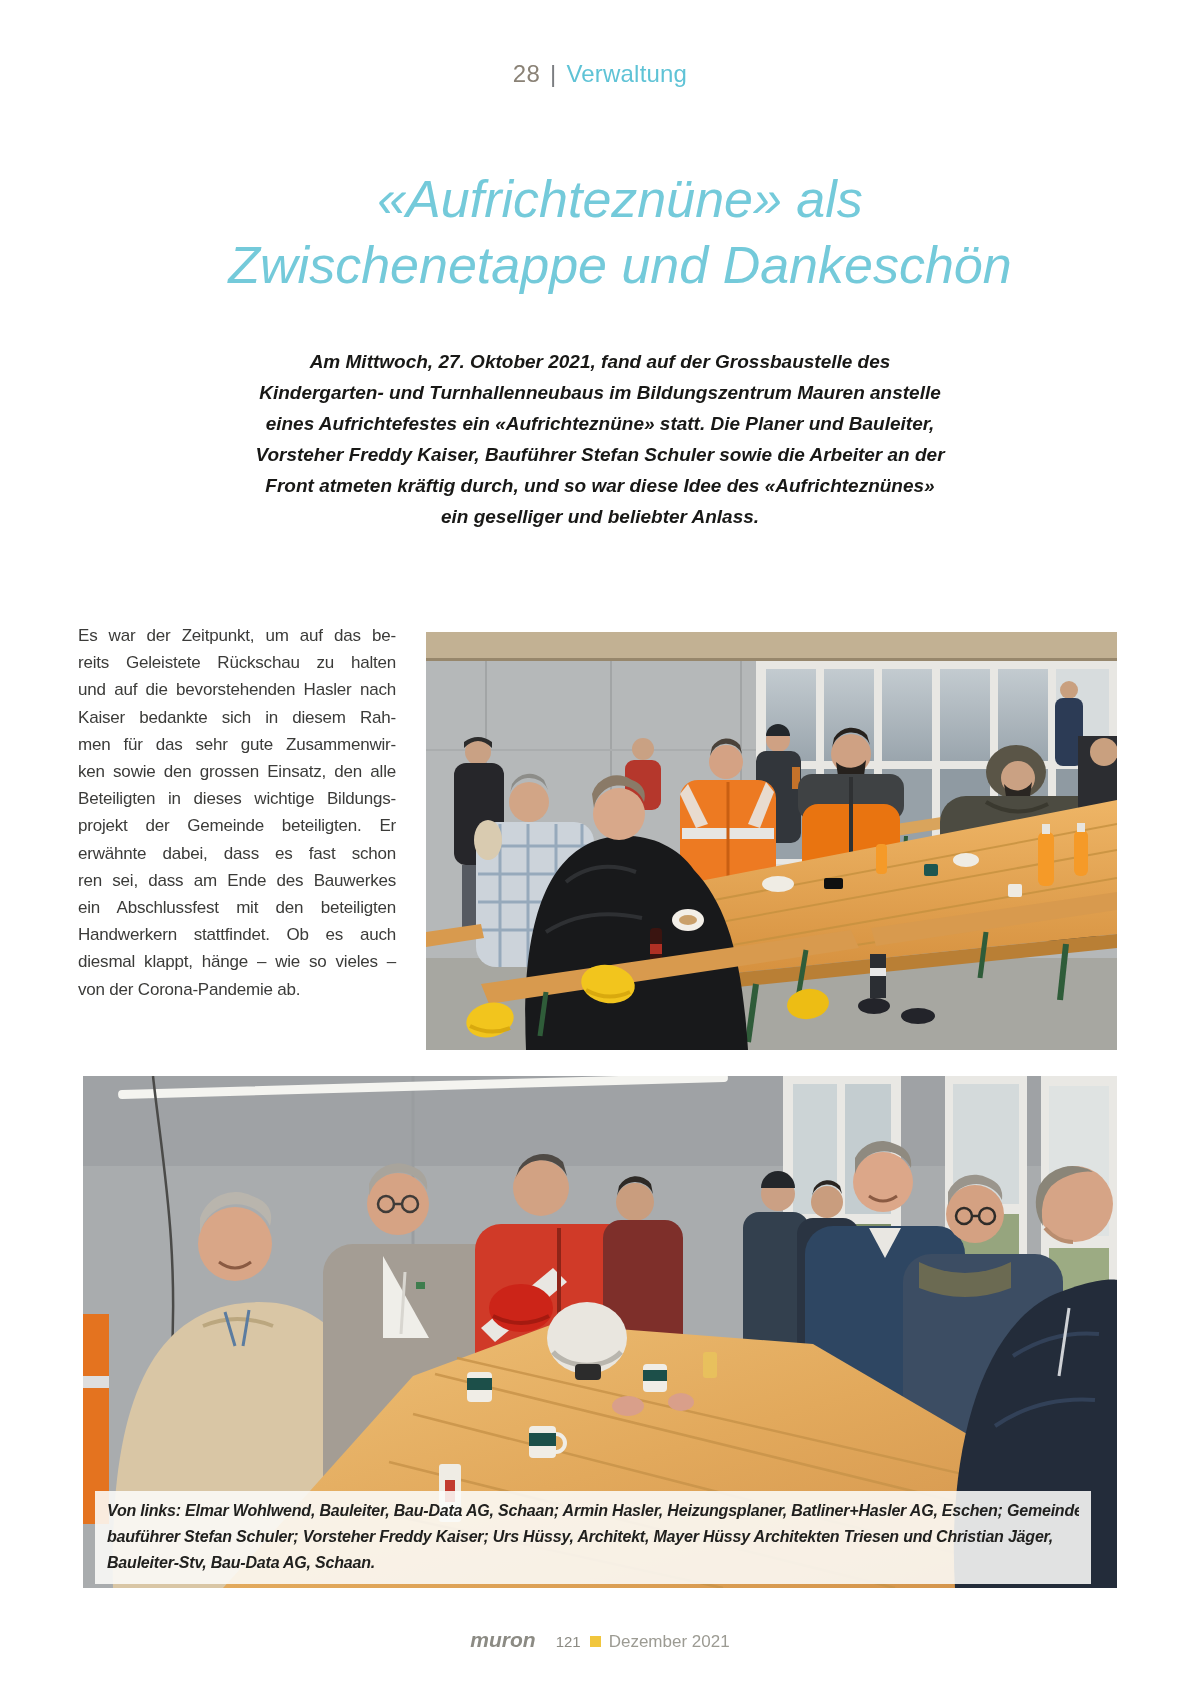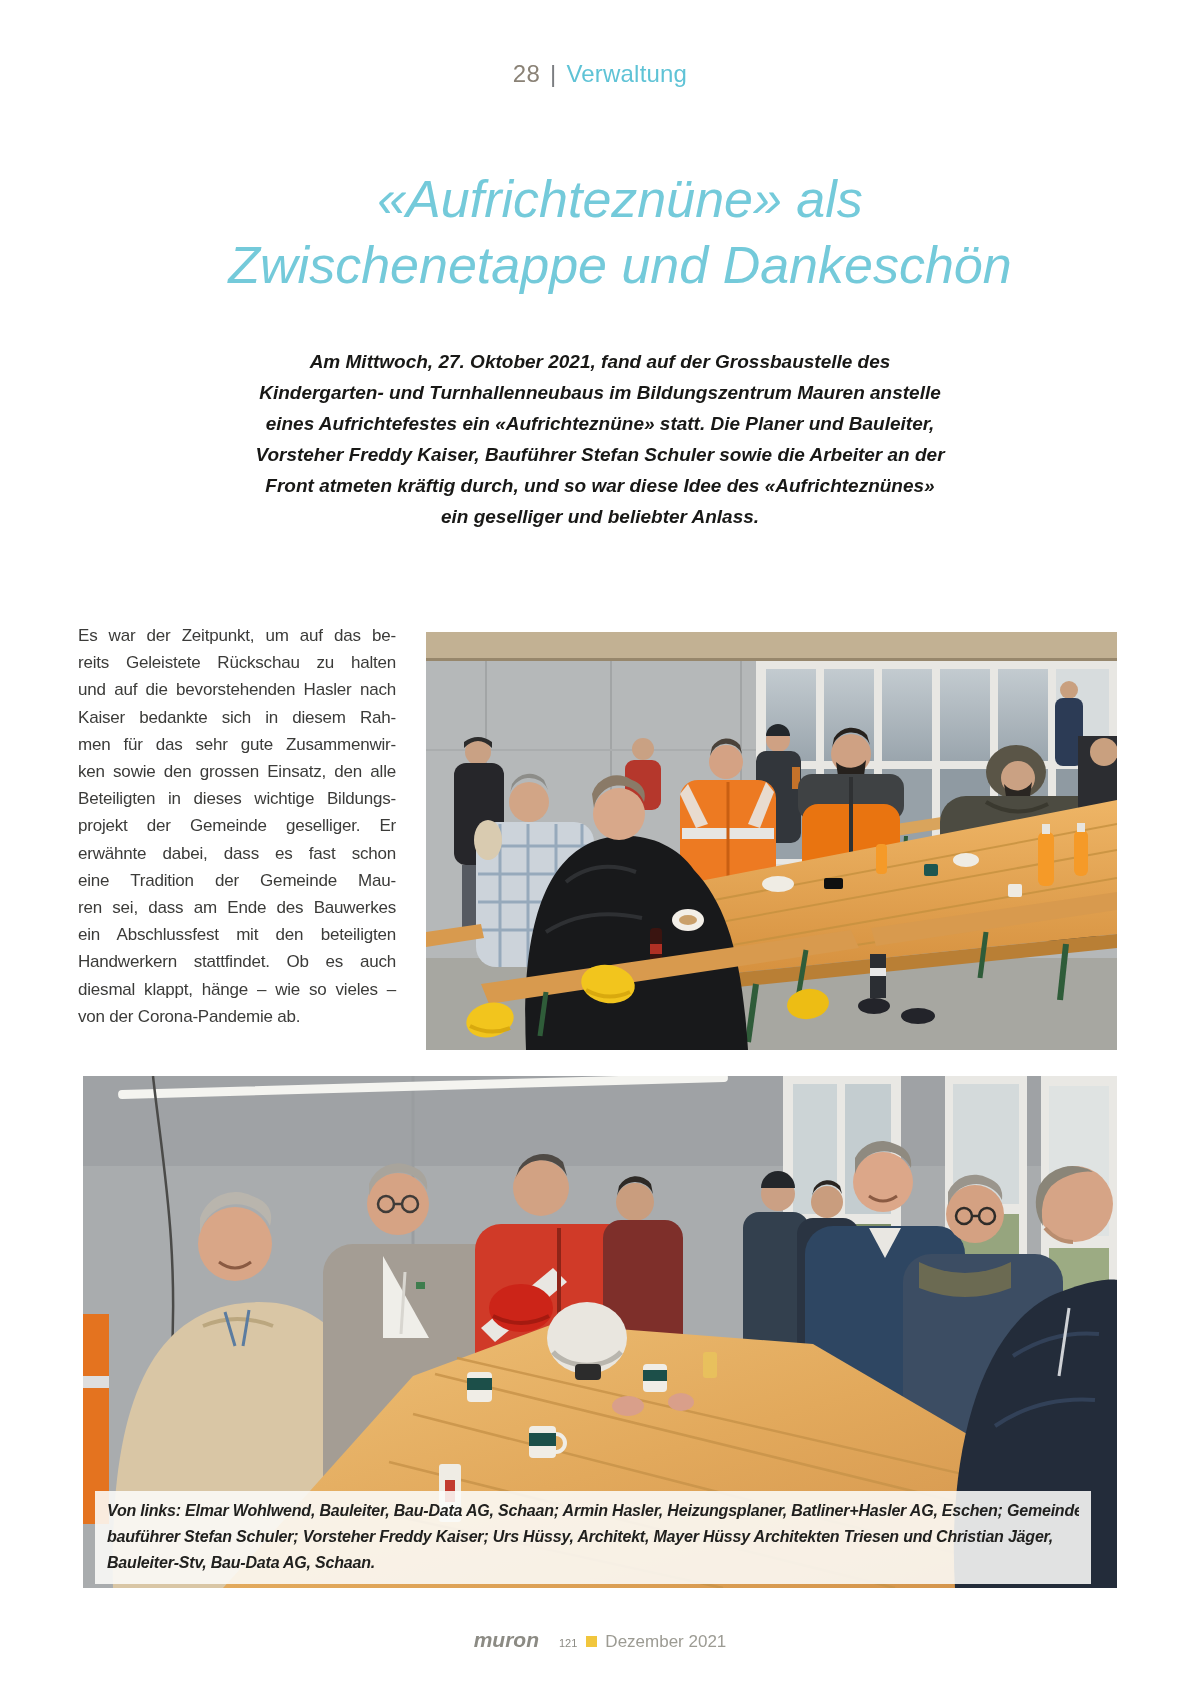--- a/index.html
+++ b/index.html
@@ -37,21 +37,21 @@
   
   .caption{left:12px;top:415px;width:996px;box-sizing:border-box;
            background:rgba(252,252,249,0.88);padding:7px 12px 8px 12px;
            font-style:italic;font-size:16px;line-height:26px;font-weight:600;
            color:#21211f;letter-spacing:-0.2px;}
   .caption div{white-space:nowrap;overflow:hidden;}
 
   
   .footer{top:1628px;left:0;width:100%;text-align:center;color:#8c8b84;}
   .footer .mag{font-style:italic;font-weight:600;font-size:21px;}
-  .footer .issue{font-size:11px;margin-left:20px;}
+  .footer .issue{font-size:15px;margin-left:20px;}
   .footer .sq{display:inline-block;width:11px;height:11px;background:#f1c63d;
               margin:0 8px 0 9px;vertical-align:baseline;}
   .footer .date{font-size:17px;color:#9c9b93;}
 </style>
 </head>
 <body>
 
 <div class="page">
 
   <div class="abs pg-header">
@@ -73,23 +73,22 @@
     </div>
 
   <div class="abs body-col">
       <div>Es war der Zeitpunkt, um auf das be-</div>
       <div>reits Geleistete Rückschau zu halten</div>
       <div>und auf die bevorstehenden Hasler nach</div>
       <div>Kaiser bedankte sich in diesem Rah-</div>
       <div>men für das sehr gute Zusammenwir-</div>
       <div>ken sowie den grossen Einsatz, den alle</div>
       <div>Beteiligten in dieses wichtige Bildungs-</div>
-      <div>projekt der Gemeinde geselliger. Er</div>
+      <div>projekt der Gemeinde beteiligten. Er</div>
       <div>erwähnte dabei, dass es fast schon</div>
-      <div>eine Tradition der Gemeinde Mau-</div>
       <div>ren sei, dass am Ende des Bauwerkes</div>
       <div>ein Abschlussfest mit den beteiligten</div>
       <div>Handwerkern stattfindet. Ob es auch</div>
       <div>diesmal klappt, hänge – wie so vieles –</div>
       <div>von der Corona-Pandemie ab.</div>
     </div>
 
   <div class="abs photo-top">
     <svg viewBox="0 0 691 418" preserveAspectRatio="none">
       <defs>

